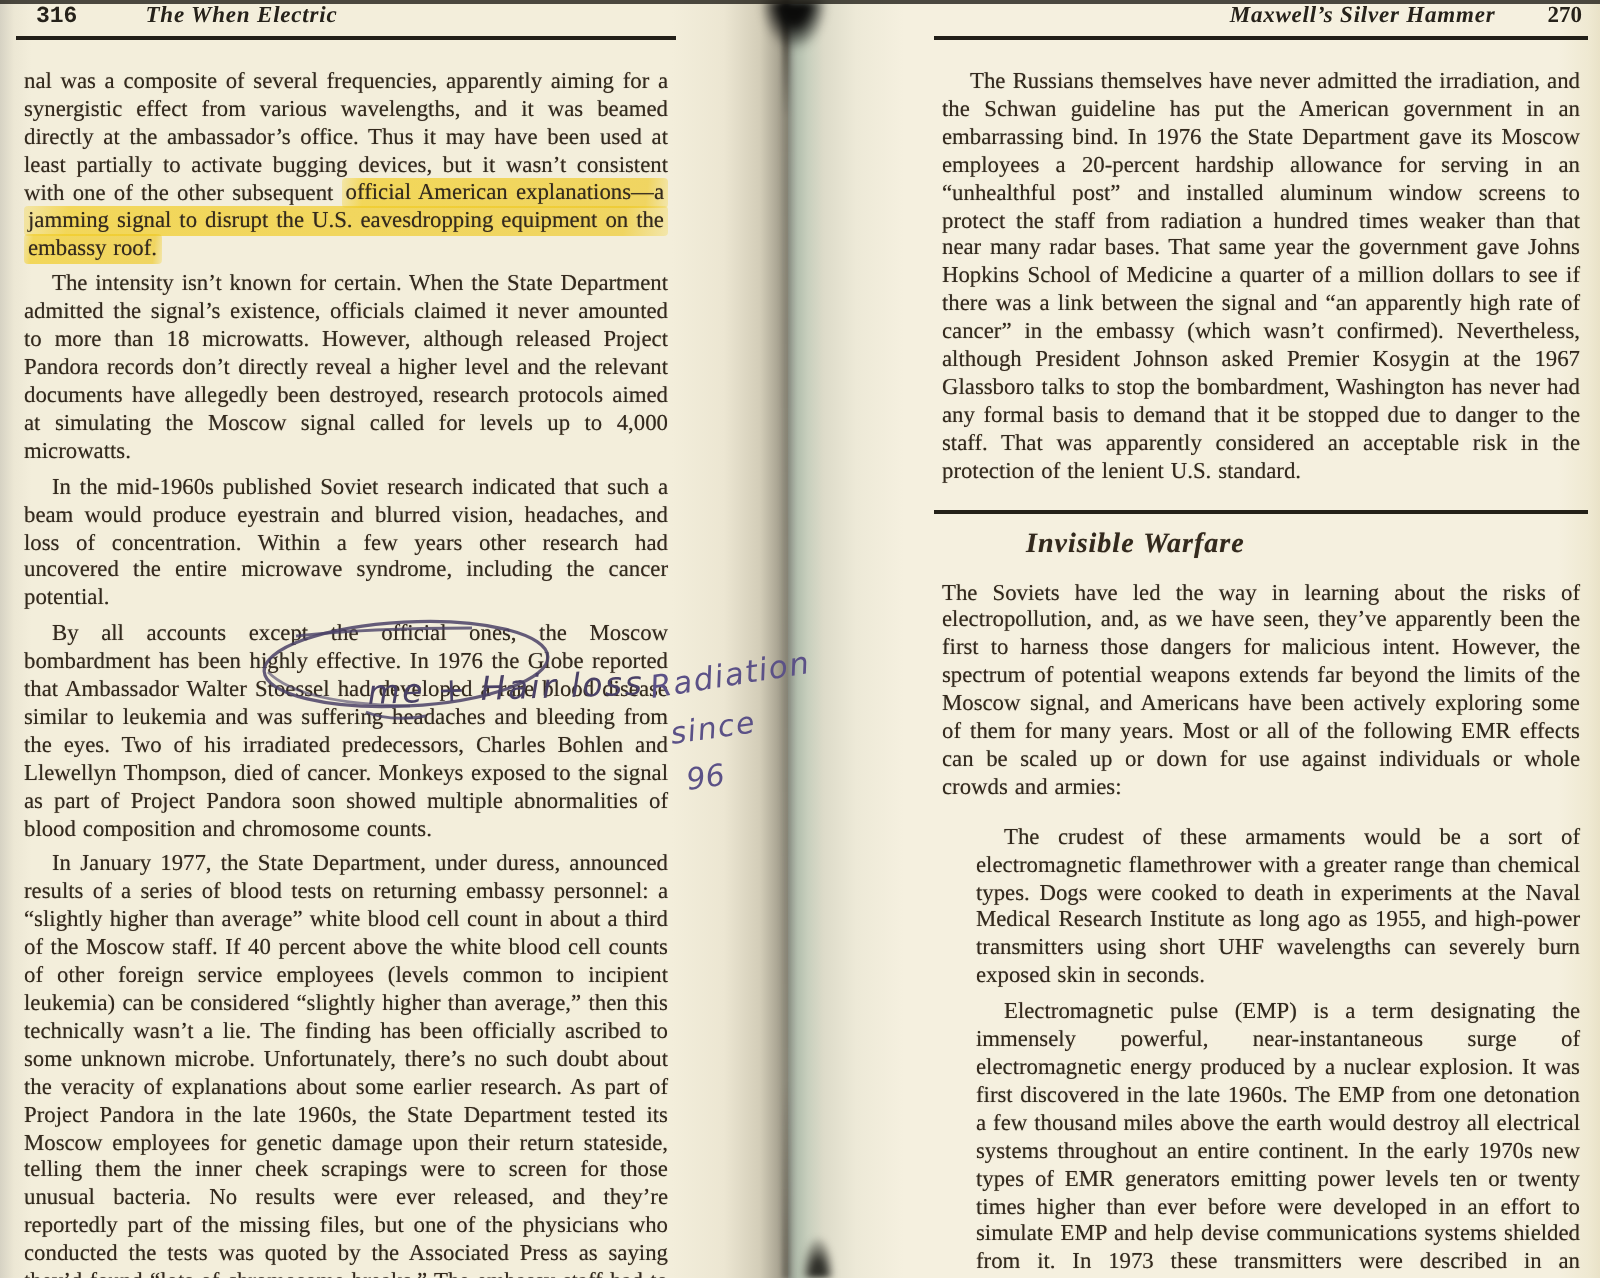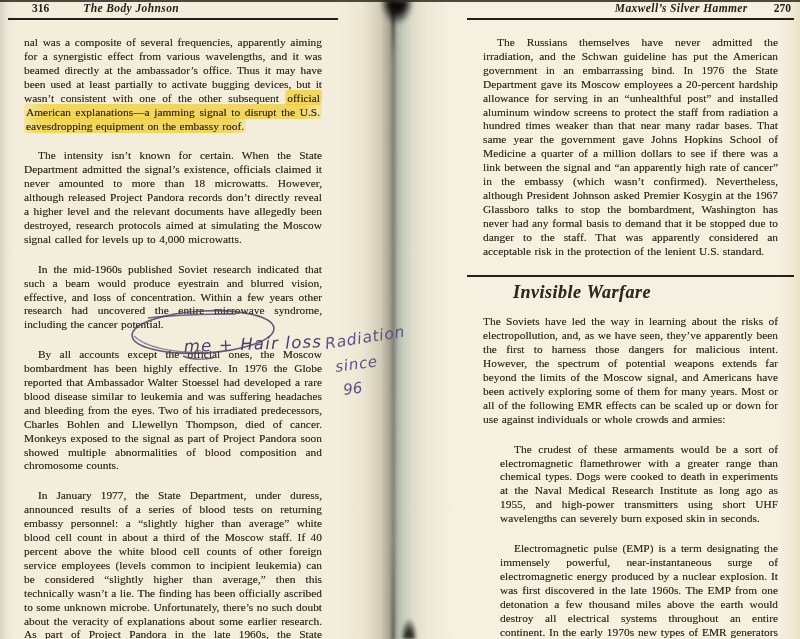--- a/index.html
+++ b/index.html
@@ -55,48 +55,48 @@
   .text-block { position: absolute; top: 3px; color: #33291d; }
   #left-text  { left: 8px;  width: 330px; }
   #right-text { left: 73px; width: 327px; }
 
   .page-header {
     display: flex; align-items: baseline;
     font-size: 11.5px; font-weight: bold; line-height: 11px;
     color: #26221a; white-space: nowrap;
   }
   .page-header .running-title { font-style: italic; letter-spacing: 0.4px; }
-  #left-text  .page-header .page-number { margin: 0 34px 0 24px; }
+  #left-text  .page-header .page-number { margin: 0 34px 0 10px; font-family: Liberation Mono, monospace; }
   #right-text .page-header { justify-content: flex-end; }
   #right-text .page-header .page-number { margin-left: 26px; margin-right: 3px; }
   .header-rule { height: 2px; background: #221f18; margin-top: 4px; }
 
   .body-text {
     margin-top: 15px;
     font-size: 11.4px; line-height: 13.9px;
     text-align: justify; word-spacing: 0.6px;
     text-shadow: 0 0 0.4px rgba(51,41,29,0.55);
   }
-  .body-text p { margin: 16px; text-indent: 14px; }
+  .body-text p { margin: 4px; text-indent: 14px; }
   .body-text p.no-indent { text-indent: 0; }
 
   .hl {
     background: linear-gradient(97deg,
       rgba(243,210,46,0.30) 0%, rgba(242,206,40,0.72) 7%,
       rgba(238,200,35,0.66) 93%, rgba(243,210,46,0.28) 100%);
     padding: 1.5px 2px;
     border-radius: 2px;
     box-decoration-break: clone; -webkit-box-decoration-break: clone;
   }
   .it { }
 
   .section-rule { height: 2px; background: #242118; margin-top: 11px; }
   .section-heading {
     font-style: italic; font-weight: bold;
-    font-size: 18px; letter-spacing: 0.5px;
+    font-size: 14px; letter-spacing: 0.5px;
     margin: 9px 0 11px 46px;
   }
   .indented-block { margin-left: 17px; }
   .indented-block p:first-child { margin-top: 11px; }
 
   
   #annotation-layer {
     position: absolute; left: 0; top: 0; width: 430px; height: 639px;
     z-index: 7; pointer-events: none;
   }
@@ -107,28 +107,28 @@
 </style>
 </head>
 <body>
 
 <div id="book-scan">
 
   <div id="left-page" class="page">
     <div id="left-text" class="text-block">
       <div class="page-header">
         <span class="page-number">316</span>
-        <span class="running-title">The Body Johnson</span>
+        <span class="running-title">The When Electric</span>
       </div>
       <div class="header-rule"></div>
 
       <div class="body-text">
         <p class="no-indent"><span>nal was a composite of several frequencies, apparently aiming for a synergistic effect from various wavelengths, and it was beamed directly at the ambassador’s office. Thus it may have been used at least partially to activate bugging devices, but it wasn’t consistent with one of the other subsequent </span><span class="hl">official American explanations—a jamming signal to disrupt the U.S. eavesdropping equipment on the embassy roof.</span></p>
         <p><span>The intensity isn’t known for certain. When the State Department admitted the signal’s existence, officials claimed it never amounted to more than 18 microwatts. However, although released Project Pandora records don’t directly reveal a higher level and the relevant documents have allegedly been destroyed, research protocols aimed at simulating the Moscow signal called for levels up to 4,000 microwatts.</span></p>
-        <p><span>In the mid-1960s published Soviet research indicated that such a beam would produce eyestrain and blurred vision, effective, and loss of concentration. Within a few years other research had uncovered the entire microwave syndrome, including the cancer potential.</span></p>
+        <p><span>In the mid-1960s published Soviet research indicated that such a beam would produce eyestrain and blurred vision, headaches, and loss of concentration. Within a few years other research had uncovered the entire microwave syndrome, including the cancer potential.</span></p>
         <p><span>By all accounts except the official ones, the Moscow bombardment has been highly effective. In 1976 the </span><span class="it">Globe</span><span> reported that Ambassador Walter Stoessel had developed a rare blood disease similar to leukemia and was suffering headaches and bleeding from the eyes. Two of his irradiated predecessors, Charles Bohlen and Llewellyn Thompson, died of cancer. Monkeys exposed to the signal as part of Project Pandora soon showed multiple abnormalities of blood composition and chromosome counts.</span></p>
         <p><span>In January 1977, the State Department, under duress, announced results of a series of blood tests on returning embassy personnel: a “slightly higher than average” white blood cell count in about a third of the Moscow staff. If 40 percent above the white blood cell counts of other foreign service employees (levels common to incipient leukemia) can be considered “slightly higher than average,” then this technically wasn’t a lie. The finding has been officially ascribed to some unknown microbe. Unfortunately, there’s no such doubt about the veracity of explanations about some earlier research. As part of Project Pandora in the late 1960s, the State Department tested its Moscow employees for genetic damage upon their return stateside, telling them the inner cheek scrapings were to screen for those unusual bacteria. No results were ever released, and they’re reportedly part of the missing files, but one of the physicians who conducted the tests was quoted by the Associated Press as saying they’d found “lots of chromosome breaks.” The embassy staff had to learn this when the rest of us did—in the newspapers nearly a decade later.</span></p>
       </div>
     </div>
   </div>
 
   <div id="right-page" class="page">
     <div id="right-text" class="text-block">
       <div class="page-header">
         <span class="running-title">Maxwell’s Silver Hammer</span>

